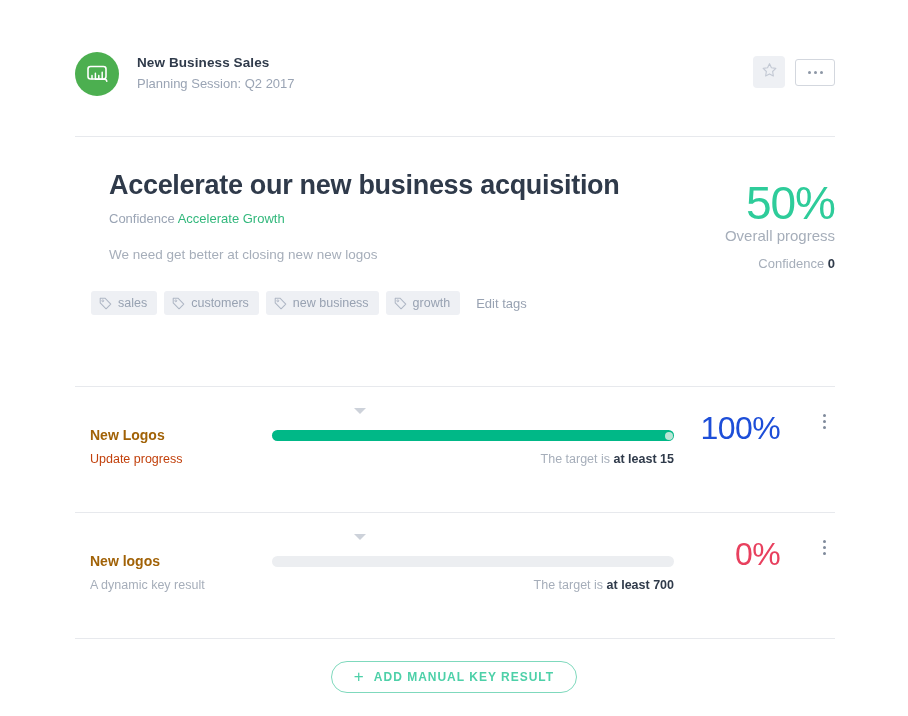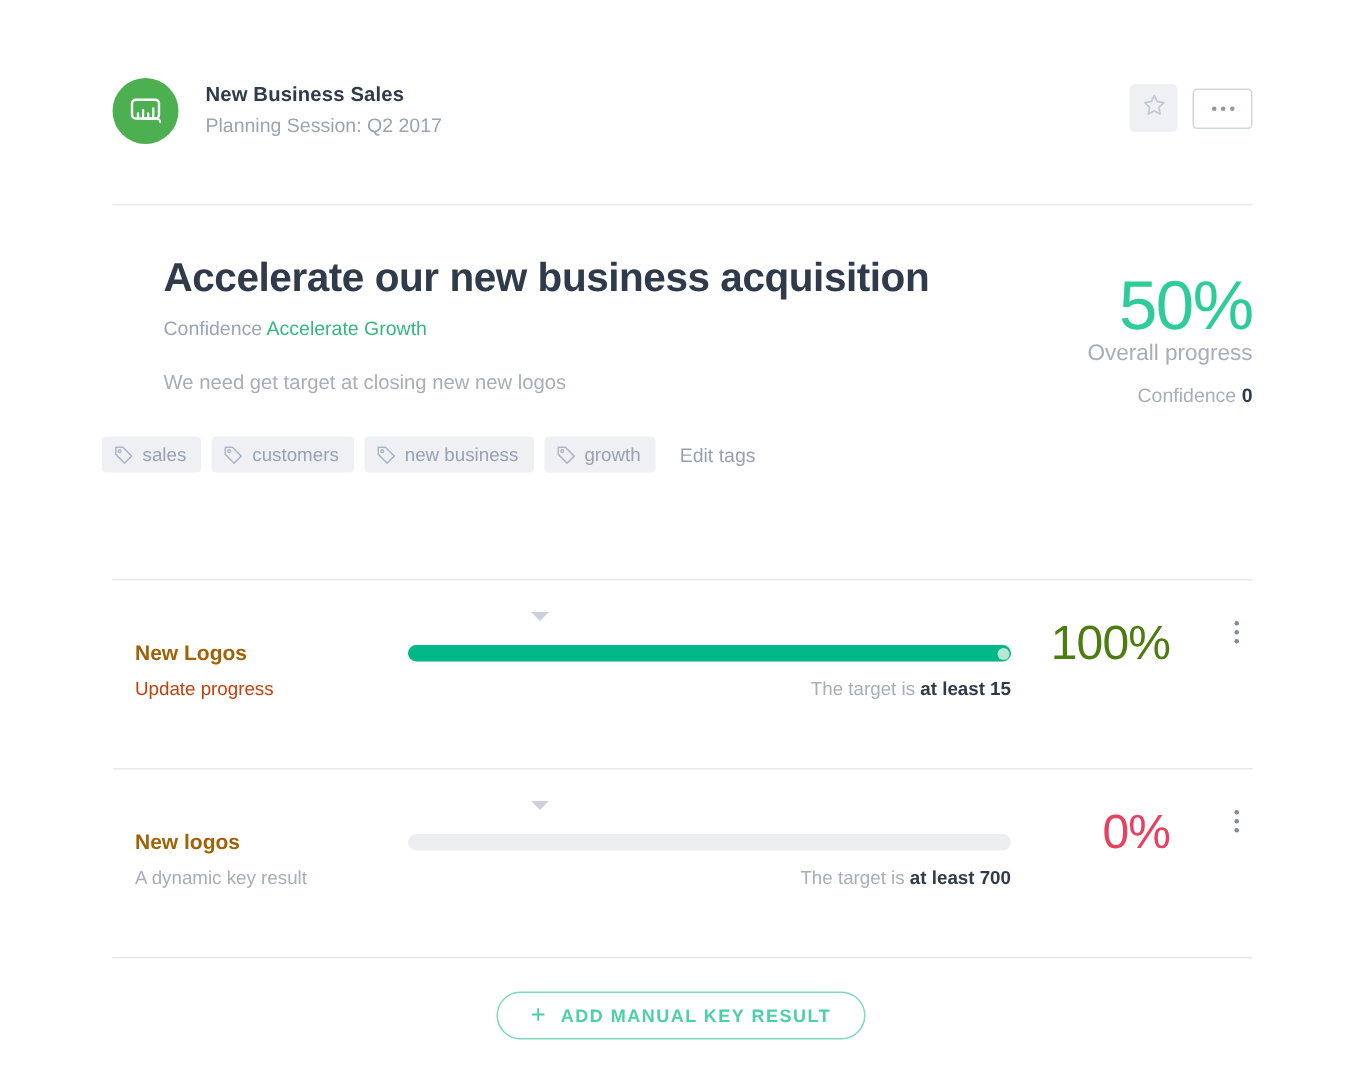--- a/index.html
+++ b/index.html
@@ -142,21 +142,21 @@
   }
   .obj-desc {
     margin-top: 21px;
     font-size: 13.5px;
     color: #a6aeba;
   }
 
   
   .tags {
     position: absolute;
-    left: 68px;
+    left: 91px;
     top: 291px;
     display: flex;
     align-items: center;
     gap: 7px;
   }
   .tag {
     display: flex;
     align-items: center;
     gap: 6px;
     background: #eef0f4;
@@ -291,21 +291,21 @@
   .kr-pct {
     position: absolute;
     right: 55px;
     top: 26px;
     width: 140px;
     text-align: right;
     font-size: 32px;
     line-height: 1;
     letter-spacing: -0.6px;
   }
-  .kr-pct.green { color: #4d7c0f; }
+  .kr-pct.green { color: #1d4ed8; }
   .kr-pct.red   { color: #e8405e; }
 
   .kr-menu {
     position: absolute;
     right: 2px;
     top: 24px;
     width: 18px;
     height: 22px;
     display: flex;
     flex-direction: column;
@@ -391,21 +391,21 @@
   </div>
 
   <div class="divider top"></div>
 
   <div class="objective">
     <h1 class="obj-title">Accelerate our new business acquisition</h1>
     <div class="obj-supporting">
       <span>Confidence</span>
       <span class="link">Accelerate Growth</span>
     </div>
-    <div class="obj-desc">We need get target at closing new new logos</div>
+    <div class="obj-desc">We need get better at closing new new logos</div>
   </div>
 
   <div class="tags">
     <div class="tag">
       <span>
         <svg width="13" height="13" viewBox="0 0 14 14" fill="none">
           <path d="M1.3 1.3h5.1l6.3 6.3-5.1 5.1L1.3 6.4V1.3z" stroke="#aeb6c4" stroke-width="1.1" stroke-linejoin="round"></path>
           <circle cx="4.1" cy="4.1" r="1" stroke="#aeb6c4" stroke-width="1"></circle>
         </svg>
       </span>

